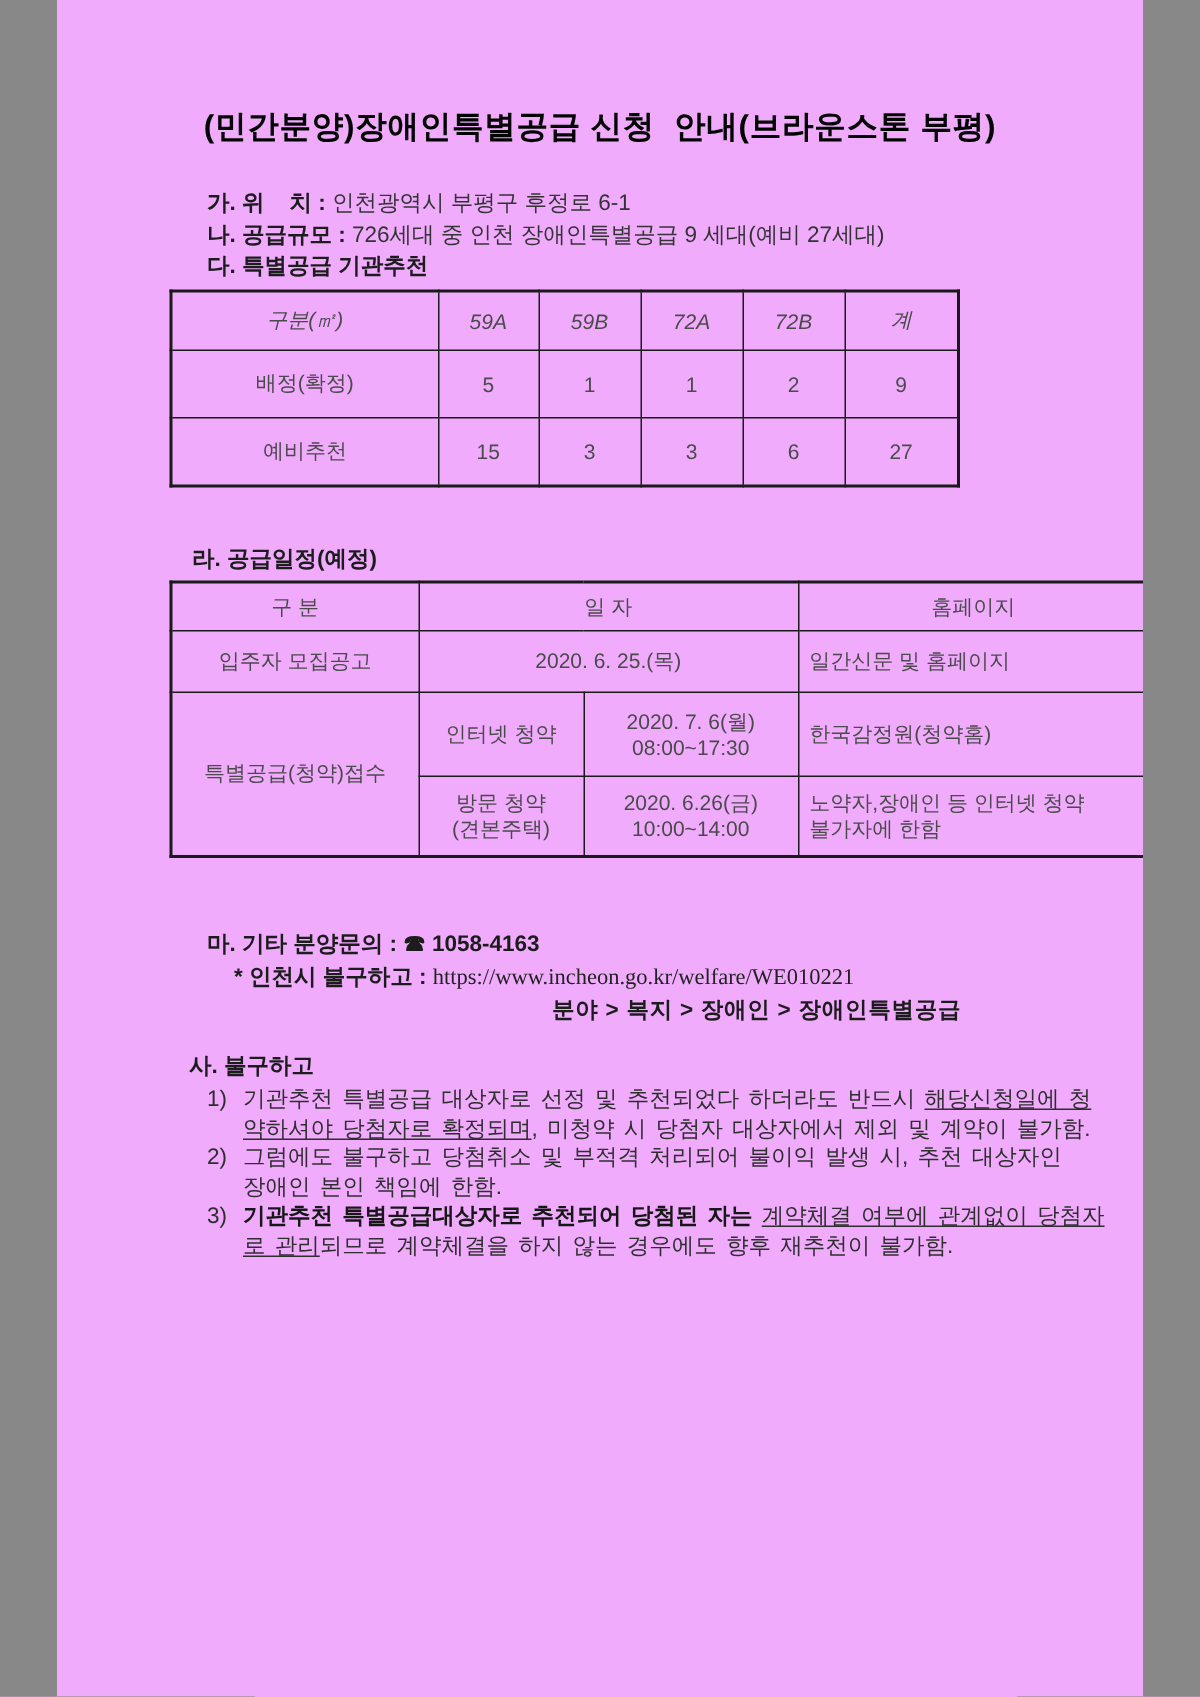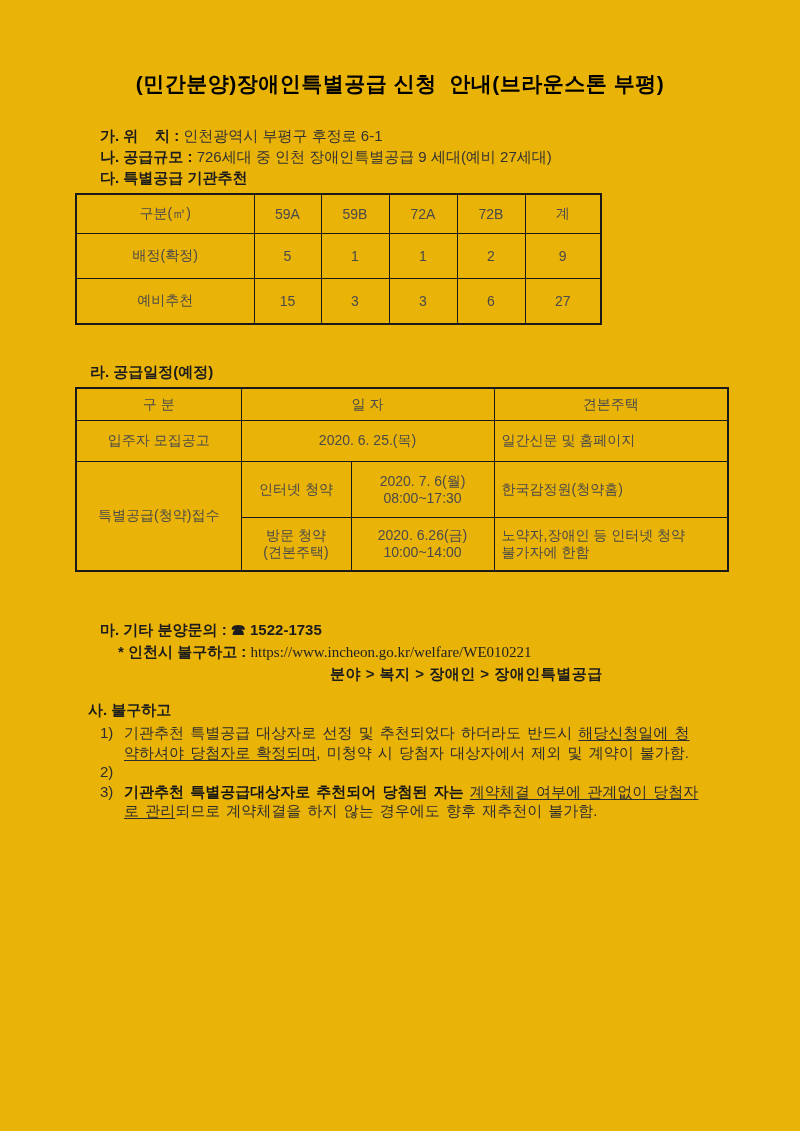--- a/index.html
+++ b/index.html
@@ -1,35 +1,35 @@
 <!DOCTYPE html>
 <html><head>
 <meta charset="utf-8">
 <style>
   html,body{margin:0;padding:0;background:#888;}
   .page{
-    width:800px;height:1131px;background:#eab308;margin:0 auto;
+    width:724px;height:1131px;background:#f0abfc;margin:0 auto;
     position:relative;font-family:"Liberation Sans",sans-serif;color:#222;
     overflow:hidden;
   }
   
   .title{
     padding-top:70px;text-align:center;font-size:21px;font-weight:bold;
     color:#000;letter-spacing:.5px;white-space:pre;
   }
   
   .info{margin:27px 0 0 100px;font-size:15px;line-height:21px;color:#1c1c1c;}
   .info .line{white-space:pre;}
   .lbl{font-weight:bold;}
   .val{font-weight:normal;color:#333;}
   
   table{border-collapse:collapse;table-layout:fixed;}
   .t1{margin:5px 0 0 75px;width:525px;border:2px solid #1a1a1a;}
   .t1 td{border:1px solid #1a1a1a;text-align:center;font-size:14px;color:#4a4a4a;}
-  .t1 .rh td{height:36px;}
+  .t1 .rh td{height:36px;font-style:italic;}
   .t1 .rd td{height:42px;}
   
   .sec-head{margin:38px 12px 0 90px;font-size:15px;font-weight:bold;color:#1c1c1c;}
   
   .t2{margin:5px 0 0 75px;width:652px;border:2px solid #1a1a1a;}
   .t2 td{border:1px solid #1a1a1a;text-align:center;font-size:14px;color:#4a4a4a;vertical-align:middle;}
   .t2 .rh td{height:29px;}
   .t2 .r1 td{height:38px;}
   .t2 .r2 td{height:53px;}
   .t2 .r3 td{height:50px;}
@@ -106,21 +106,21 @@
     <colgroup>
         <col style="width:165px">
         <col style="width:110px">
         <col style="width:143px">
         <col style="width:234px">
       </colgroup>
     <tbody>
         <tr class="rh">
       <td>구 분</td>
       <td colspan="2">일 자</td>
-      <td>견본주택</td>
+      <td>홈페이지</td>
     </tr>
     <tr class="r1">
       <td>입주자 모집공고</td>
       <td colspan="2">2020. 6. 25.(목)</td>
       <td class="note">일간신문 및 홈페이지</td>
     </tr>
     <tr class="r2">
       <td rowspan="2">특별공급(청약)접수</td>
       <td>인터넷 청약</td>
       <td class="two">
@@ -140,38 +140,42 @@
       </td>
       <td class="note two">
         <div>노약자,장애인 등 인터넷 청약</div>
         <div>불가자에 한함</div>
       </td>
     </tr>
   </tbody>
     </table>
 
   <div class="contact">
-    <div class="c-line"><span class="lbl">마. 기타 분양문의 : </span><span class="lbl">☎</span><span class="lbl"> 1522-1735</span></div>
+    <div class="c-line"><span class="lbl">마. 기타 분양문의 : </span><span class="lbl">☎</span><span class="lbl"> 1058-4163</span></div>
     <div class="c-line sub"><span class="lbl">* 인천시 불구하고 : </span><span class="url">https://www.incheon.go.kr/welfare/WE010221</span></div>
     <div class="c-line crumb">분야 &gt; 복지 &gt; 장애인 &gt; 장애인특별공급</div>
   </div>
 
   <div class="notices">
     <div class="n-head">사. 불구하고</div>
 
     <div class="n-item">
       <span class="n-num">1)</span>
       <div class="n-body">
         <div><span>기관추천 특별공급 대상자로 선정 및 추천되었다 하더라도 반드시 </span><span class="u">해당신청일에 청</span></div>
         <div><span class="u">약하셔야 당첨자로 확정되며</span><span>, 미청약 시 당첨자 대상자에서 제외 및 계약이 불가함.</span></div>
       </div>
     </div>
 
     <div class="n-item">
       <span class="n-num">2)</span>
+      <div class="n-body">
+        <div>그럼에도 불구하고 당첨취소 및 부적격 처리되어 불이익 발생 시, 추천 대상자인</div>
+        <div>장애인 본인 책임에 한함.</div>
+      </div>
     </div>
 
     <div class="n-item">
       <span class="n-num">3)</span>
       <div class="n-body">
         <div><span class="b">기관추천 특별공급대상자로 추천되어 당첨된 자는 </span><span class="u">계약체결 여부에 관계없이 당첨자</span></div>
         <div><span class="u">로 관리</span><span>되므로 계약체결을 하지 않는 경우에도 향후 재추천이 불가함.</span></div>
       </div>
     </div>
   </div>

